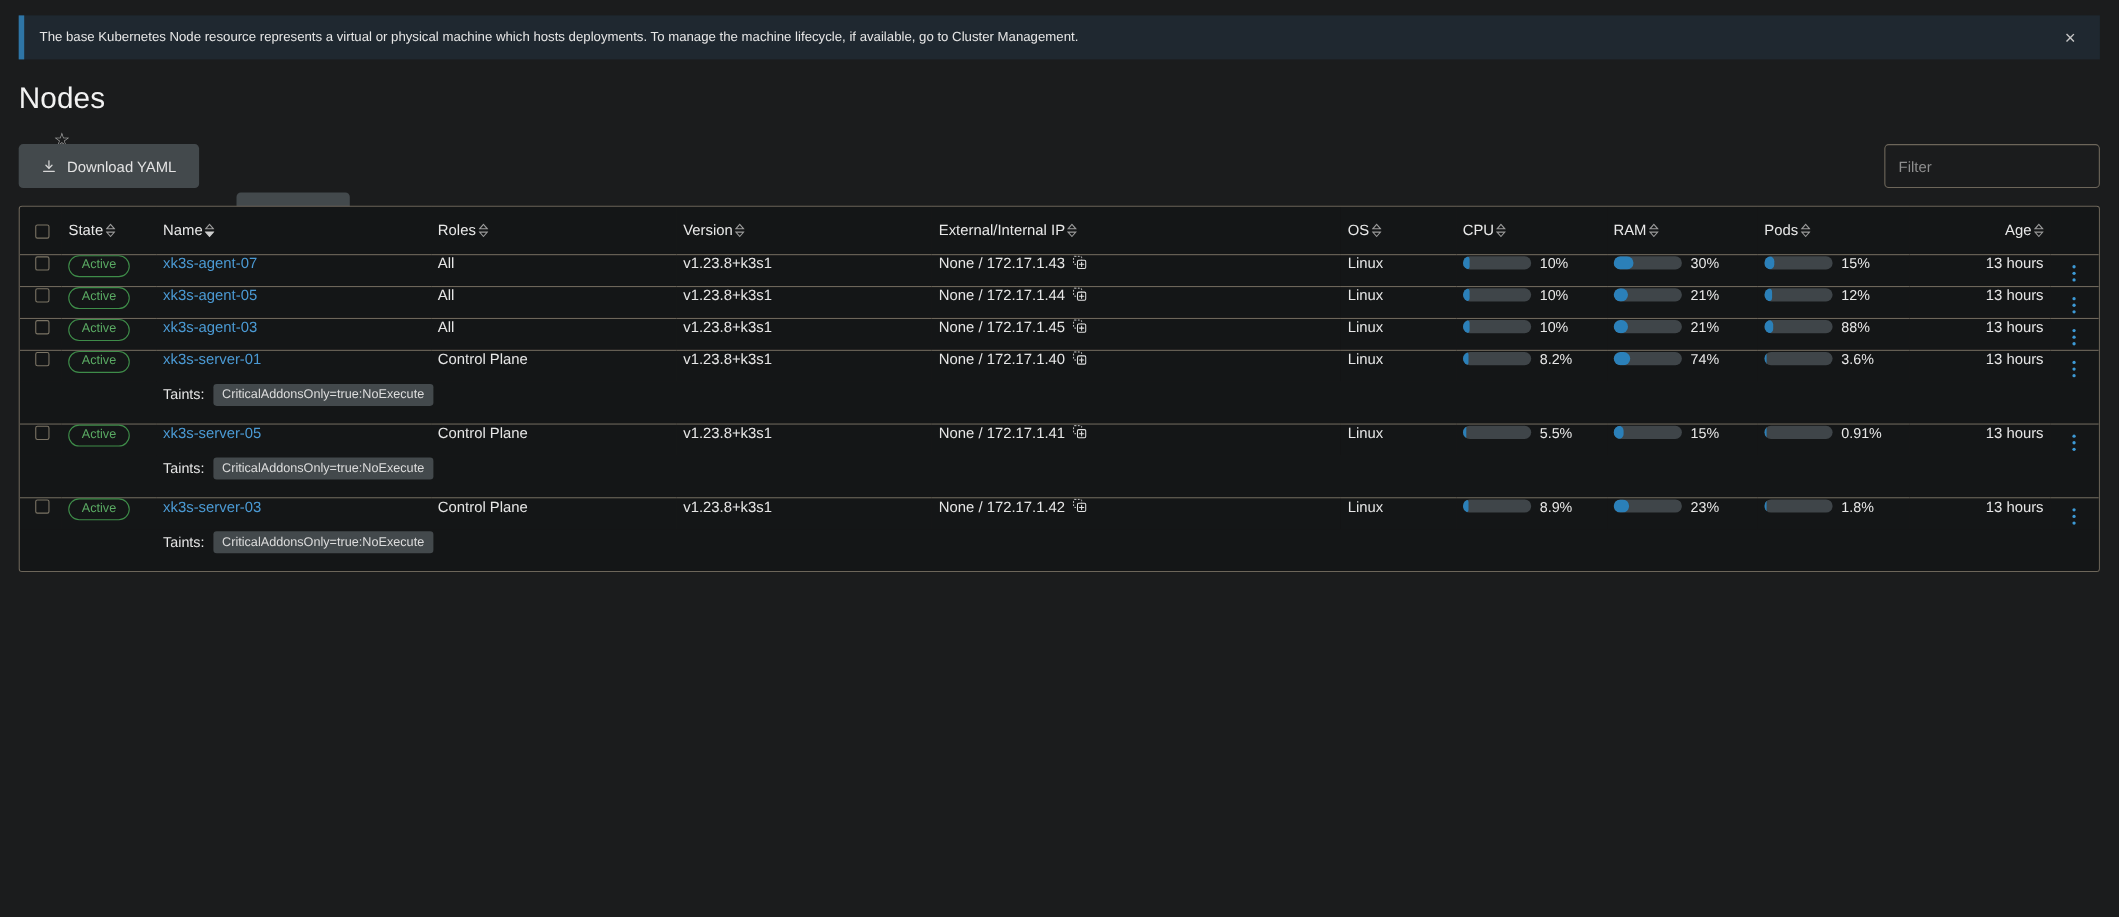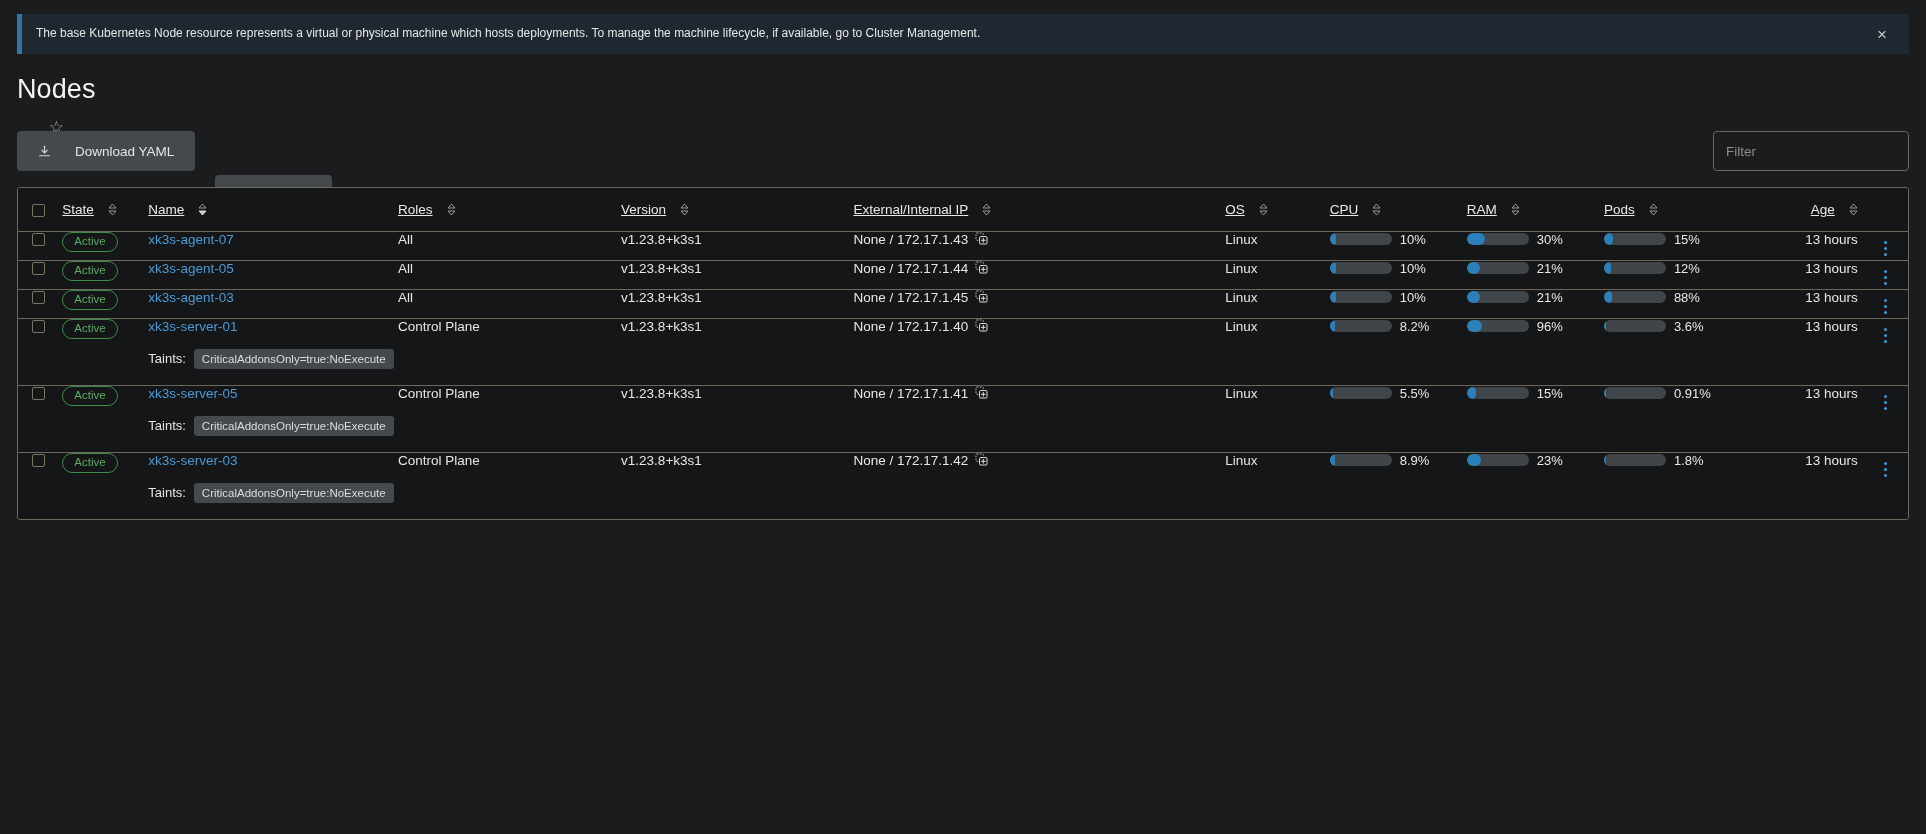--- a/index.html
+++ b/index.html
@@ -66,21 +66,21 @@
     top: 0;
     height: 40px;
     background: #43494c;
     color: #e3e3e3;
     border: none;
     border-radius: 4px;
     font-size: 13.5px;
     font-family: "Liberation Sans", sans-serif;
     display: inline-flex;
     align-items: center;
-    gap: 24px;
+    gap: 10px;
     padding: 0 21px;
     cursor: pointer;
   }
   #btn-download { left: 0; }
   #btn-delete { left: 198px; margin-top: 44px; }
   .btn svg { display: block; }
 
   .filter-box {
     position: absolute;
     right: 0; top: 0;
@@ -112,21 +112,21 @@
     background: #141617;
     font-size: 13.5px;
     font-weight: 400;
     color: #e9e9e9;
     height: 43px;
     padding: 0 6px;
     text-align: left;
     white-space: nowrap;
     border-bottom: 1px solid #6d665a;
   }
-  th .hdr { display: inline-flex; align-items: center; gap: 14px; cursor: pointer; text-decoration: underline; }
+  th .hdr { display: inline-flex; align-items: center; gap: 2px; cursor: pointer; }
 
   .sort-ic { display: inline-block; width: 9px; }
   .sort-ic svg { display: block; }
 
   tbody tr.data-row td {
     border-top: 1px solid #6d665a;
     font-size: 13.5px;
     color: #e6e6e6;
     padding: 0 6px;
     vertical-align: top;
@@ -545,21 +545,21 @@
                 <i style="width:8.2%"></i>
               </span>
               <span class="meter-val">8.2%</span>
             </div>
           </td>
           <td class="c-ram cell-pad-top">
             <div class="meter-cell">
               <span class="meter">
                 <i style="width:25%"></i>
               </span>
-              <span class="meter-val">96%</span>
+              <span class="meter-val">74%</span>
             </div>
           </td>
           <td class="c-pods cell-pad-top">
             <div class="meter-cell">
               <span class="meter">
                 <i style="width:4%"></i>
               </span>
               <span class="meter-val">3.6%</span>
             </div>
           </td>

